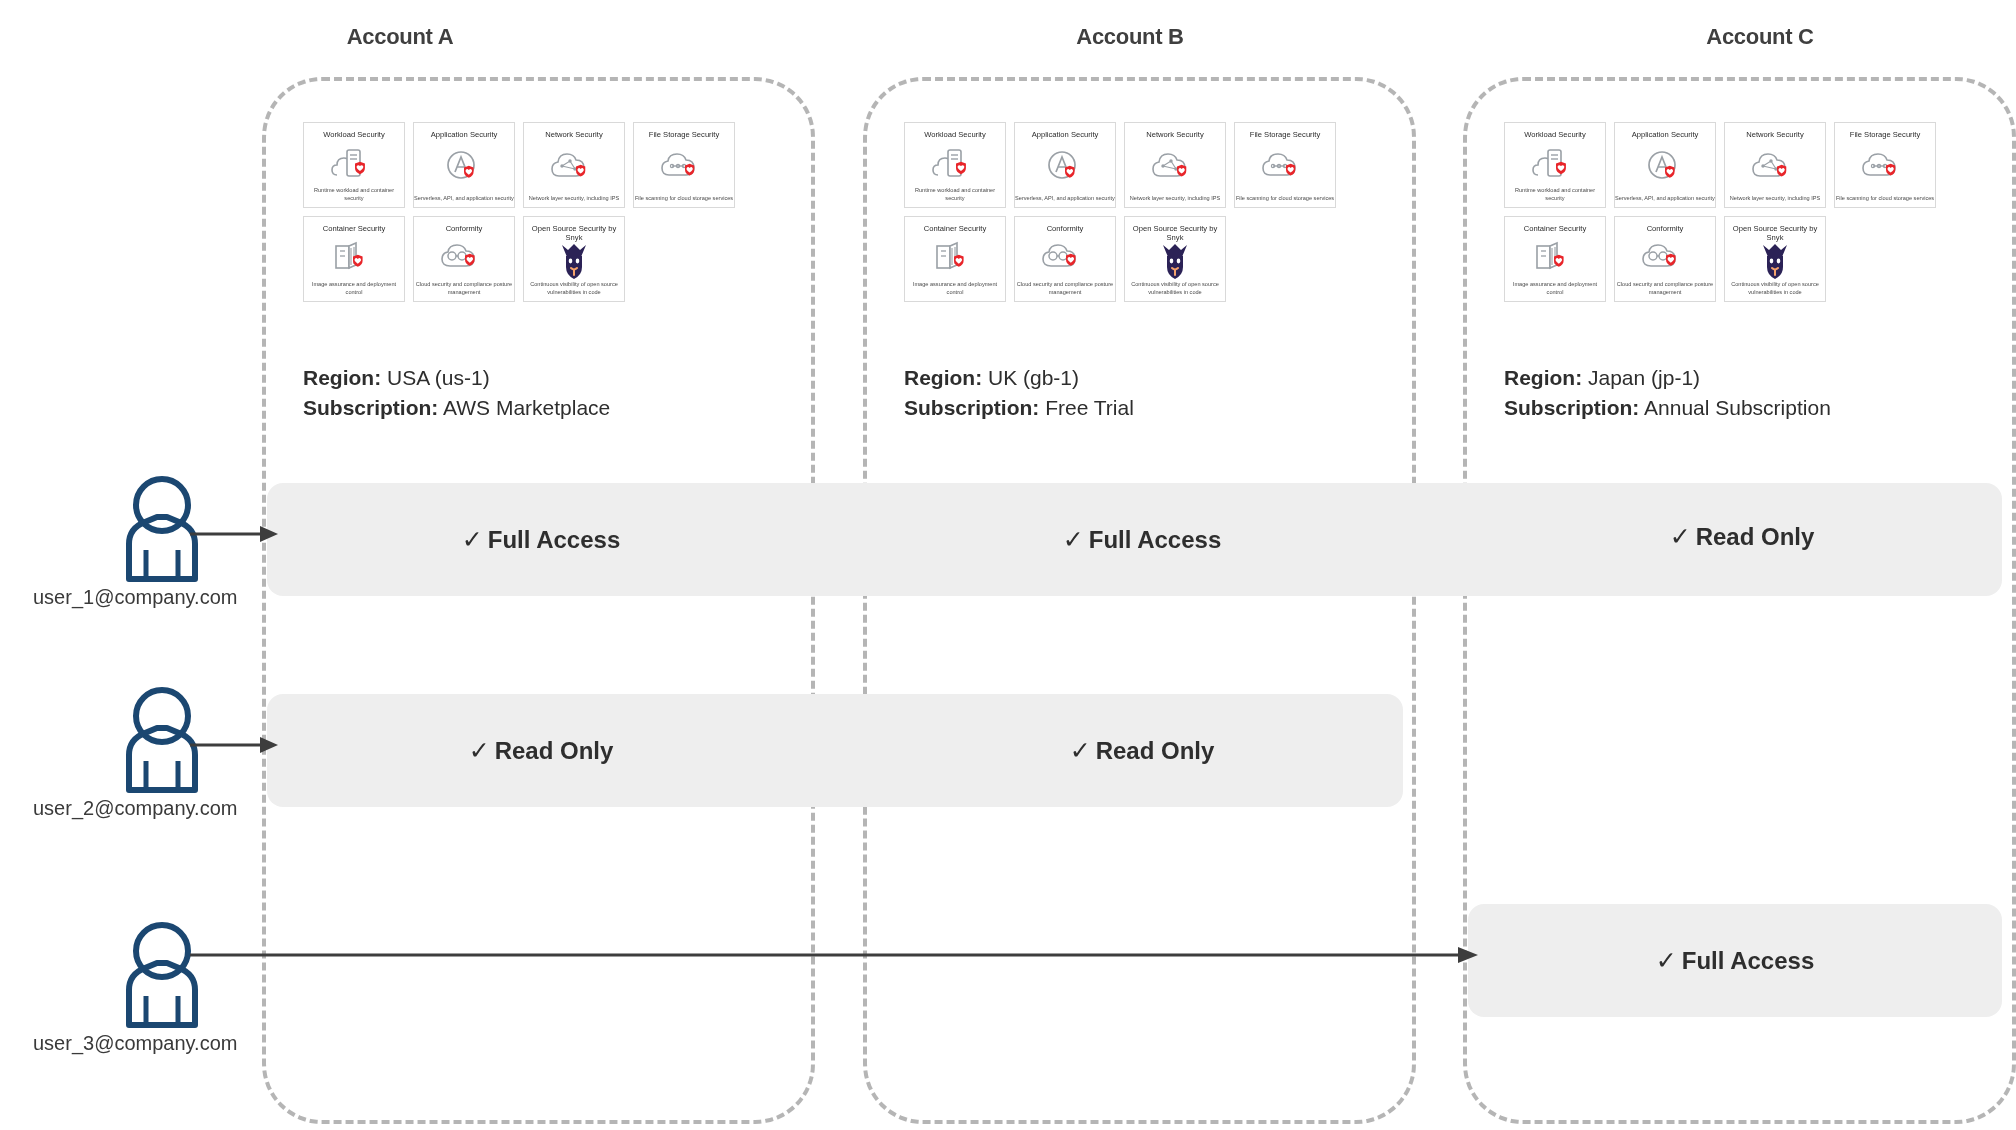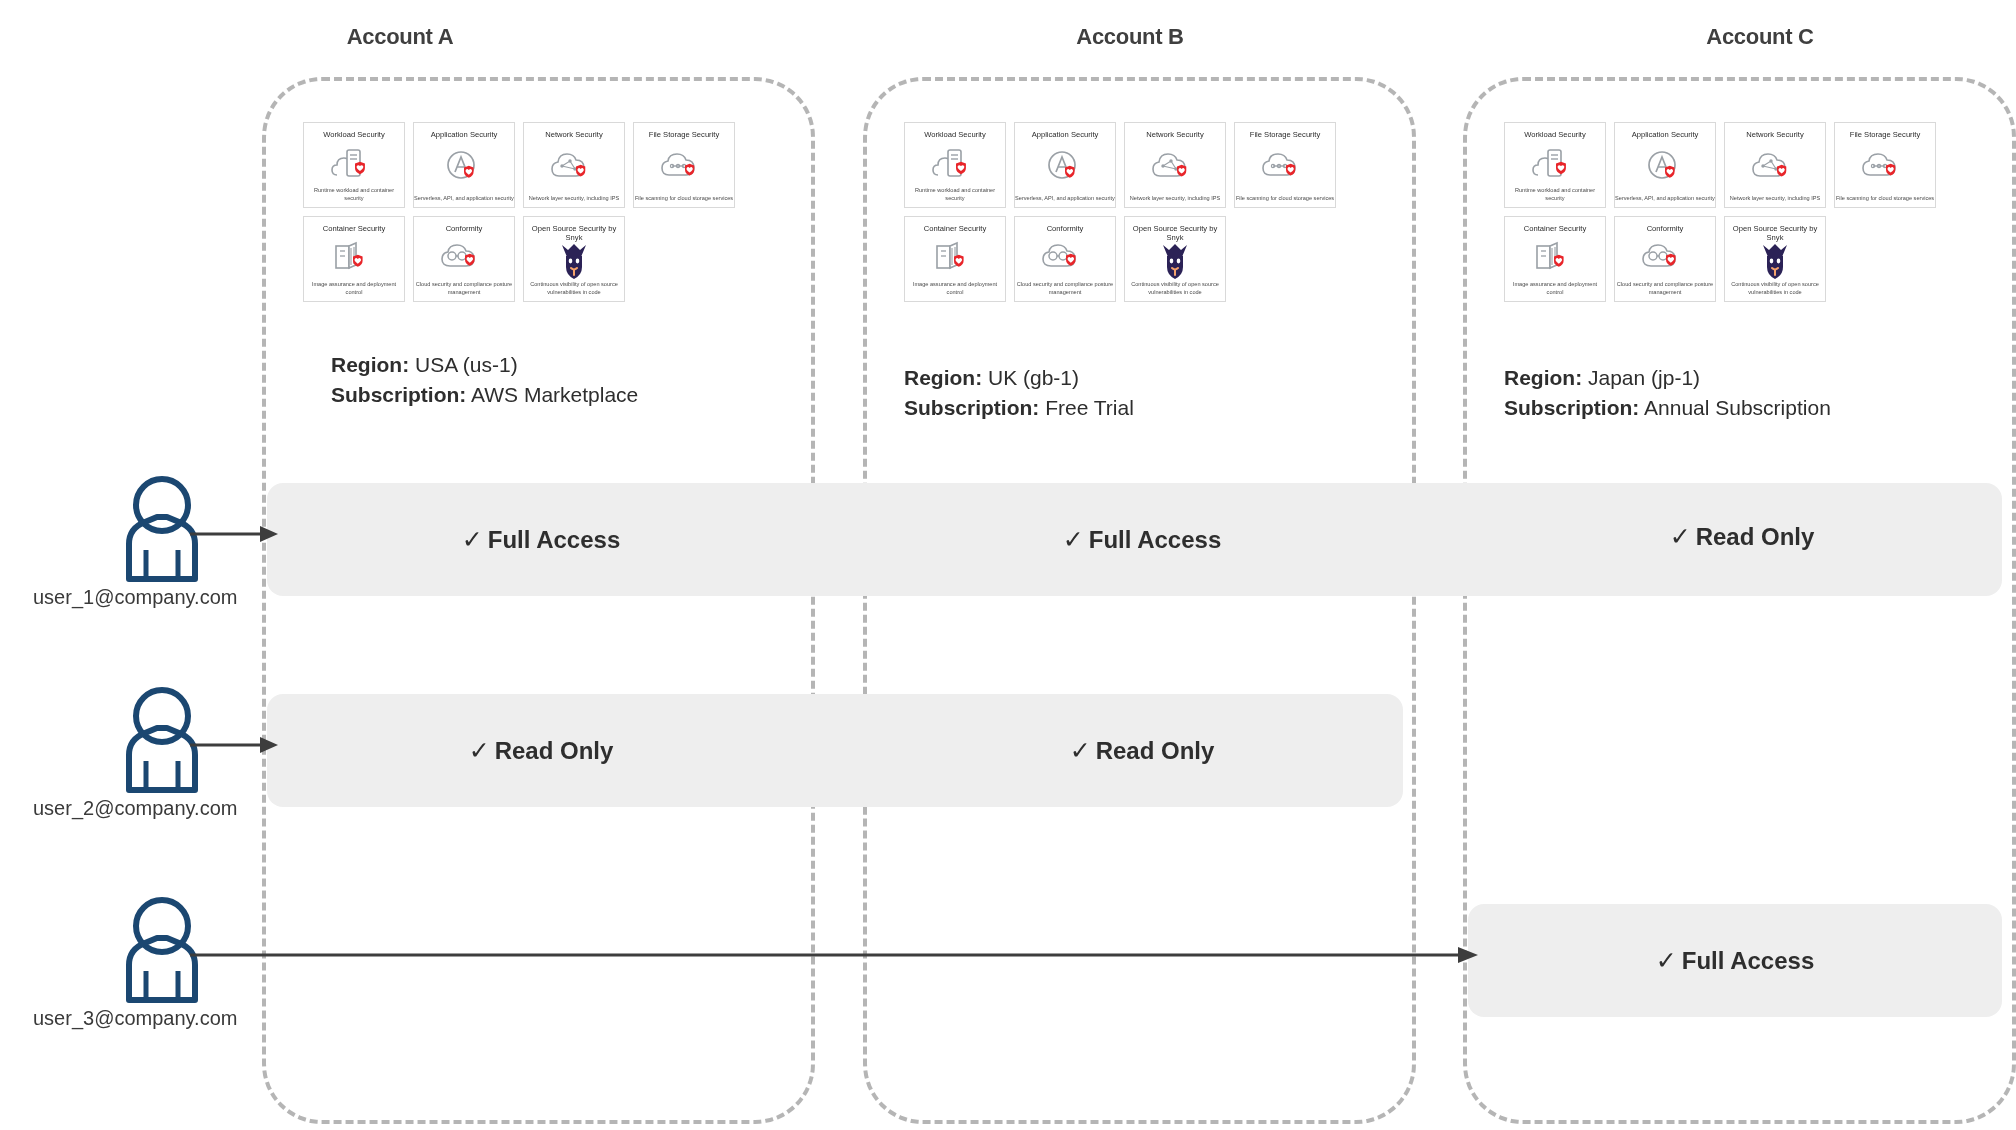--- a/index.html
+++ b/index.html
@@ -463,21 +463,21 @@
       <ellipse cx="12.5" cy="20" rx="1.8" ry="2.4" fill="#ffffff"></ellipse>
       <ellipse cx="19.5" cy="20" rx="1.8" ry="2.4" fill="#ffffff"></ellipse>
       <path d="M13 27 Q16 30 19 27" fill="none" stroke="#f5a26b" stroke-width="2" stroke-linecap="round"></path>
       <path d="M16 29 V34" stroke="#f5a26b" stroke-width="2" stroke-linecap="round"></path>
     </svg>
         </div>
         <div class="card-desc">Continuous visibility of open source vulnerabilities in code</div>
       </div>
     </div>
 
-  <div class="meta" style="left:303px; top:350px;margin-left:28px;">
+  <div class="meta" style="left:303px; top:363px;">
     <div>
       <b>Region:</b>
       <span>USA (us-1)</span>
     </div>
     <div>
       <b>Subscription:</b>
       <span>AWS Marketplace</span>
     </div>
   </div>
 
@@ -544,21 +544,21 @@
       <svg width="98" height="110" viewBox="0 0 98 110">
         <circle cx="49" cy="31" r="26" fill="none" stroke="#1b4771" stroke-width="6"></circle>
         <path d="M16 105 V70 q0 -16 16 -22 l12 -5 h10 l12 5 q16 6 16 22 V105 Z" fill="none" stroke="#1b4771" stroke-width="6" stroke-linejoin="round"></path>
         <line x1="33" y1="76" x2="33" y2="105" stroke="#1b4771" stroke-width="5"></line>
         <line x1="65" y1="76" x2="65" y2="105" stroke="#1b4771" stroke-width="5"></line>
       </svg>
     </span>
     <div class="user-label">user_2@company.com</div>
   </div>
 
-  <div class="user" style="left:97px; top:895px;">
+  <div class="user" style="left:97px; top:920px;">
     <span class="user-icon">
       <svg width="98" height="110" viewBox="0 0 98 110">
         <circle cx="49" cy="31" r="26" fill="none" stroke="#1b4771" stroke-width="6"></circle>
         <path d="M16 105 V70 q0 -16 16 -22 l12 -5 h10 l12 5 q16 6 16 22 V105 Z" fill="none" stroke="#1b4771" stroke-width="6" stroke-linejoin="round"></path>
         <line x1="33" y1="76" x2="33" y2="105" stroke="#1b4771" stroke-width="5"></line>
         <line x1="65" y1="76" x2="65" y2="105" stroke="#1b4771" stroke-width="5"></line>
       </svg>
     </span>
     <div class="user-label">user_3@company.com</div>
   </div>

